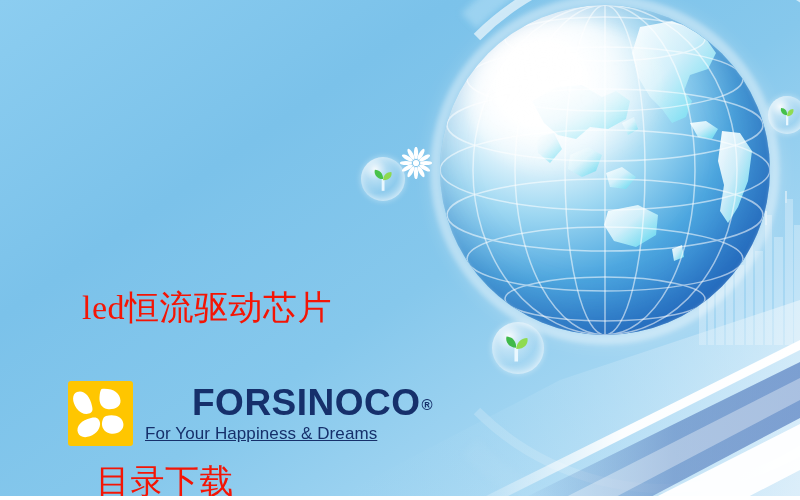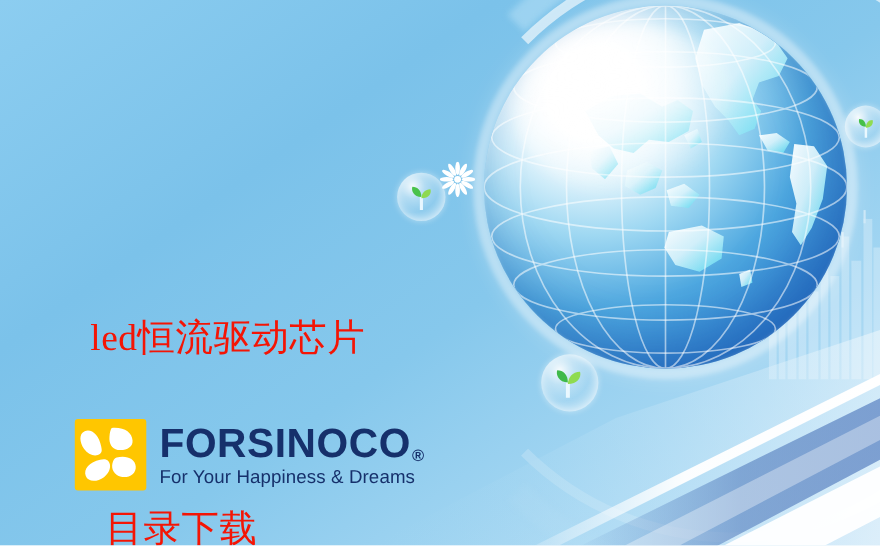--- a/index.html
+++ b/index.html
@@ -217,42 +217,44 @@
     position: relative;
     flex: none;
   }
   #logo-mark svg { position: absolute; inset: 0; }
   #logo-text {
     margin-left: 12px;
     padding-top: 3px;
   }
   #logo-wordmark {
     display: flex;
-    align-items: flex-end;
+    align-items: center;
     color: #16306b;
     font-weight: bold;
     font-size: 37px;
     line-height: 38px;
     letter-spacing: 0.5px;
     font-family: "Liberation Sans", sans-serif;
+    margin-left: 47px;
   }
   #logo-reg {
     font-size: 15px;
     line-height: 15px;
     margin-top: 3px;
     margin-left: 1px;
     font-weight: bold;
   }
   #logo-tagline {
     color: #16306b;
     font-size: 17px;
     line-height: 19px;
     margin-top: 2px;
     letter-spacing: 0.1px;
     font-family: "Liberation Sans", sans-serif;
+    text-decoration: underline;
   }
 </style>
 </head>
 <body>
 
 <div id="banner">
 
   <div class="arc bg-arc-1"></div>
   <div class="arc bg-arc-2"></div>
   <div class="arc bg-arc-3"></div>

